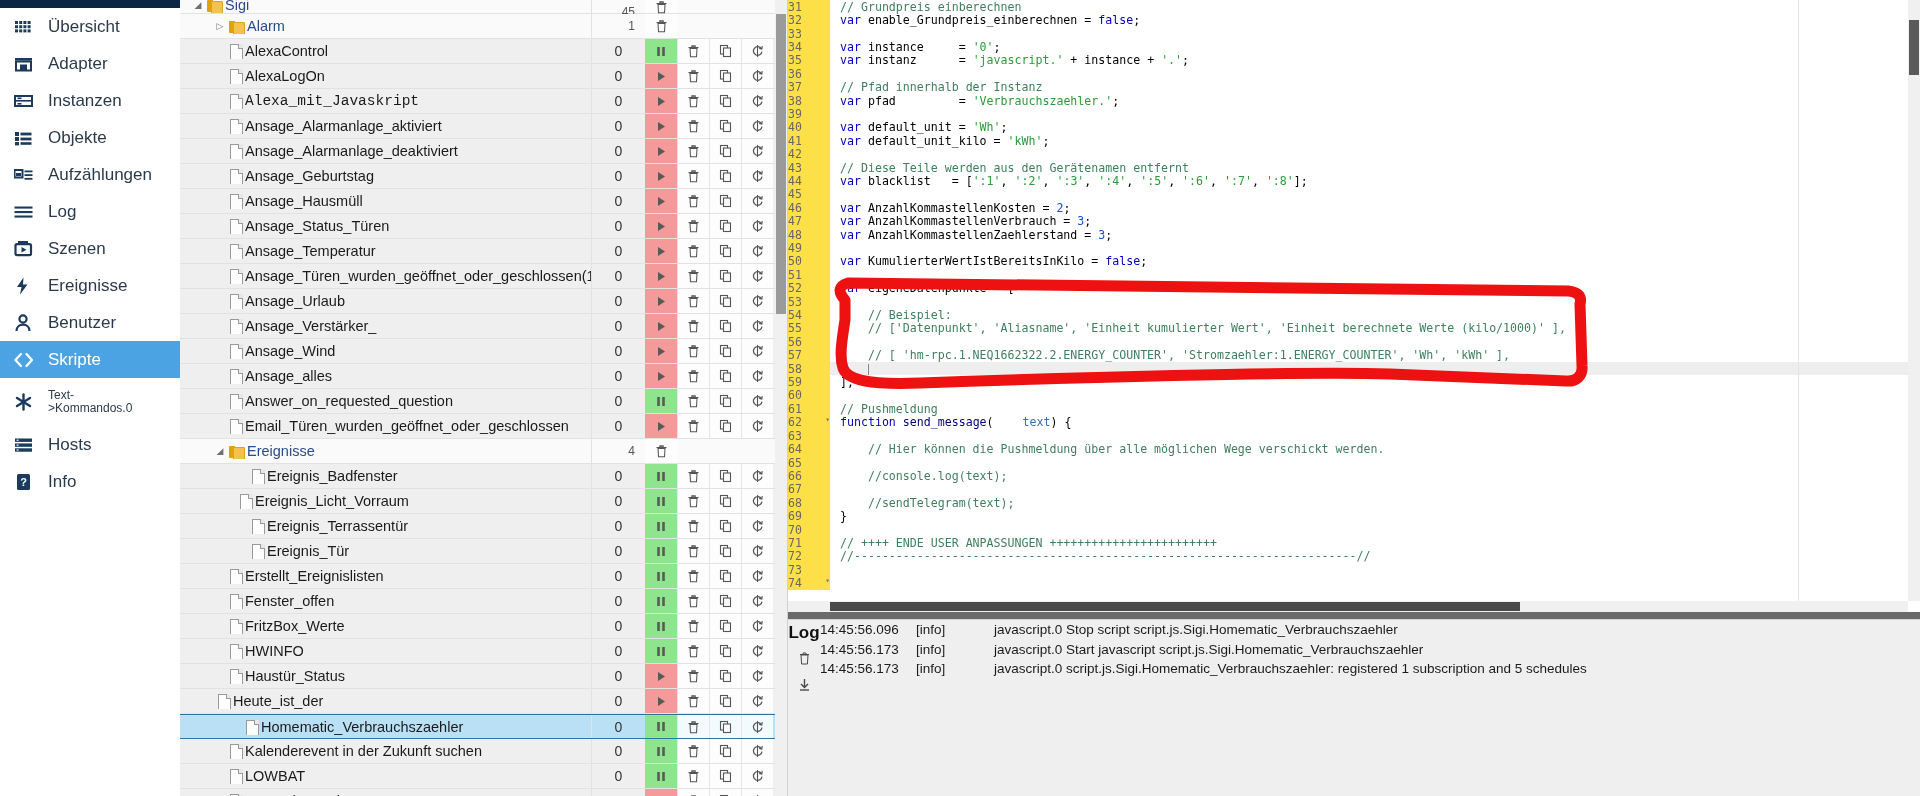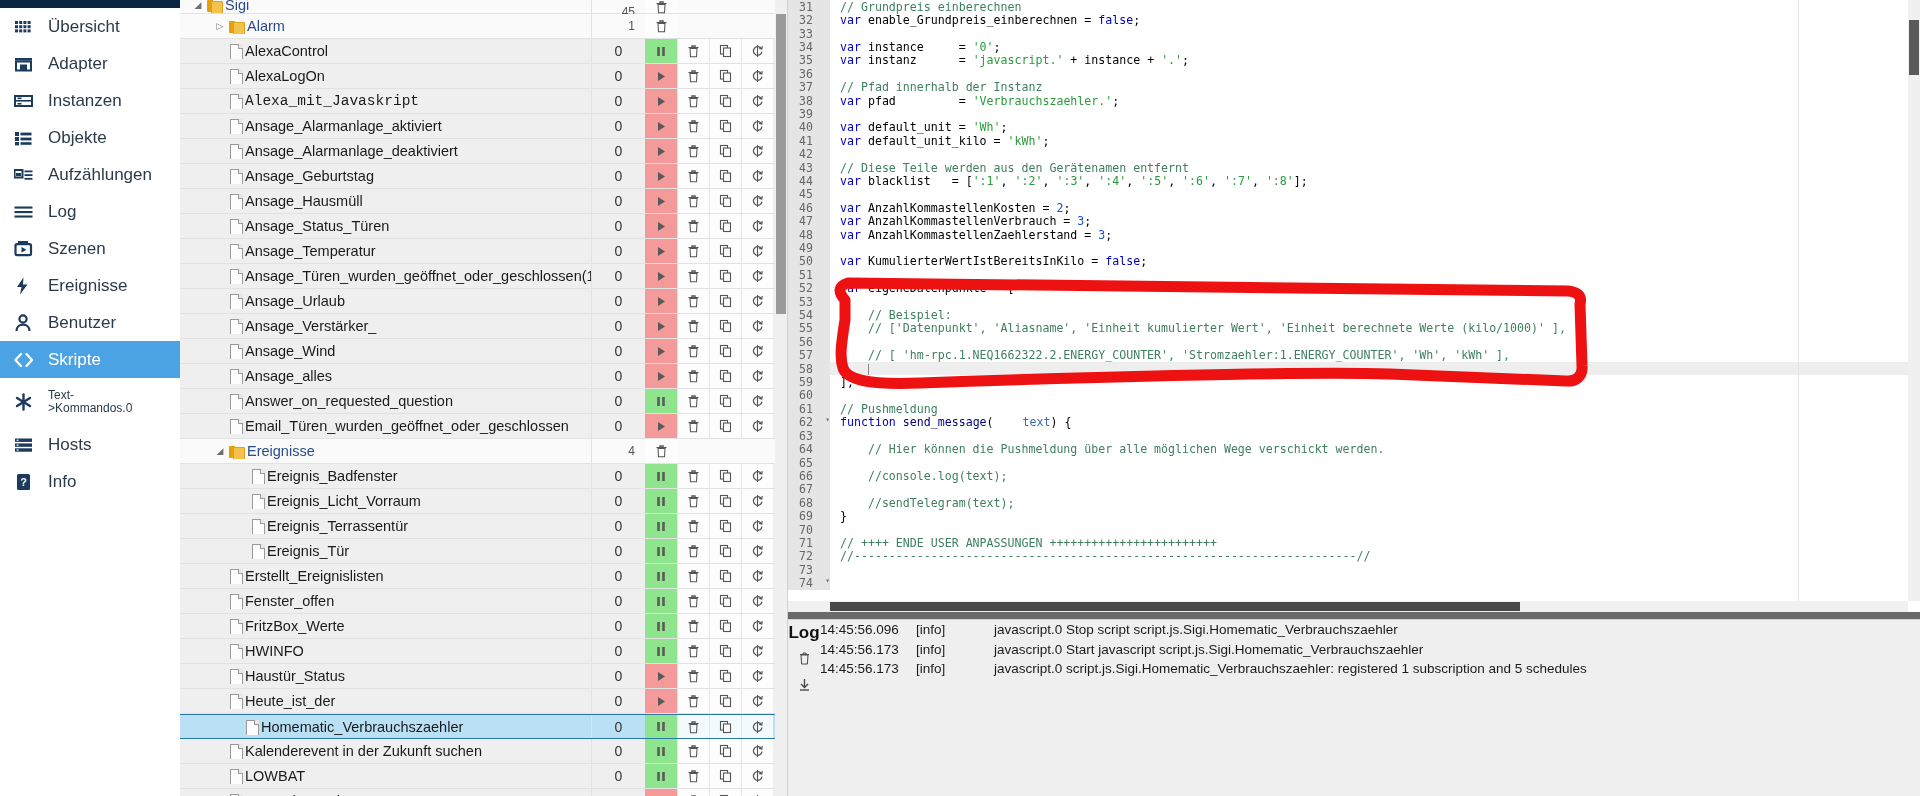--- a/index.html
+++ b/index.html
@@ -136,24 +136,24 @@
     overflow: hidden;
   }
   #code-area {
     position: absolute; left: 0; top: 0; right: 0; height: 612px;
     background: #ffffff;
     overflow: hidden;
   }
   .code-line { display: flex; height: 13.42px; align-items: center; }
   .gutter {
     flex: 0 0 42px; width: 42px;
-    text-align: center; padding-right: 6px;
+    text-align: left; padding-right: 6px;
     color: #666; font-size: 11.5px;
     font-family: "DejaVu Sans Mono", monospace;
-    background: #e5e5e5;
+    background: #fde047;
     position: relative;
   }
   .fold { position: absolute; right: 0px; color:#777; font-size:8px; }
   .codetxt {
     flex: 1 1 auto;
     font-family: "DejaVu Sans Mono", monospace;
     font-size: 11.6px;
     white-space: pre;
     color: #000;
     padding-left: 10px;
@@ -1023,21 +1023,21 @@
             <div class="abtn">
               <svg width="13" height="14" viewBox="0 0 13 14">
                 <path d="M10.3 4.6A4.3 4.3 0 1 0 11 7.6" fill="none" stroke="#555" stroke-width="1.2"></path>
                 <path d="M8.2 4.3l2.6.6.4-2.7" fill="none" stroke="#555" stroke-width="1.2"></path>
                 <path d="M6.5 1v12" stroke="#555" stroke-width="1.1"></path>
               </svg>
             </div>
           </div>
         </div>
         <div class="trow">
-          <div class="tname" style="padding-left: 54px;">
+          <div class="tname" style="padding-left: 42px;">
             <span class="twisty"></span>
             <span class="fileicon"></span>
             <span style="margin-left: 1px;">Ereignis_Licht_Vorraum</span>
           </div>
           <div class="tcount">0</div>
           <div class="tactions">
             <div class="abtn run">
               <svg width="12" height="13" viewBox="0 0 12 13">
                 <rect x="2.2" y="2" width="2.6" height="9" fill="#5a5a5a"></rect>
                 <rect x="7.2" y="2" width="2.6" height="9" fill="#5a5a5a"></rect>
@@ -1310,21 +1310,21 @@
             <div class="abtn">
               <svg width="13" height="14" viewBox="0 0 13 14">
                 <path d="M10.3 4.6A4.3 4.3 0 1 0 11 7.6" fill="none" stroke="#555" stroke-width="1.2"></path>
                 <path d="M8.2 4.3l2.6.6.4-2.7" fill="none" stroke="#555" stroke-width="1.2"></path>
                 <path d="M6.5 1v12" stroke="#555" stroke-width="1.1"></path>
               </svg>
             </div>
           </div>
         </div>
         <div class="trow">
-          <div class="tname" style="padding-left: 32px;">
+          <div class="tname" style="padding-left: 20px;">
             <span class="twisty"></span>
             <span class="fileicon"></span>
             <span style="margin-left: 1px;">Heute_ist_der</span>
           </div>
           <div class="tcount">0</div>
           <div class="tactions">
             <div class="abtn stopped">
               <svg width="12" height="13" viewBox="0 0 12 13">
                 <path d="M3 2l7 4.5L3 11z" fill="#5a5a5a"></path>
               </svg>

